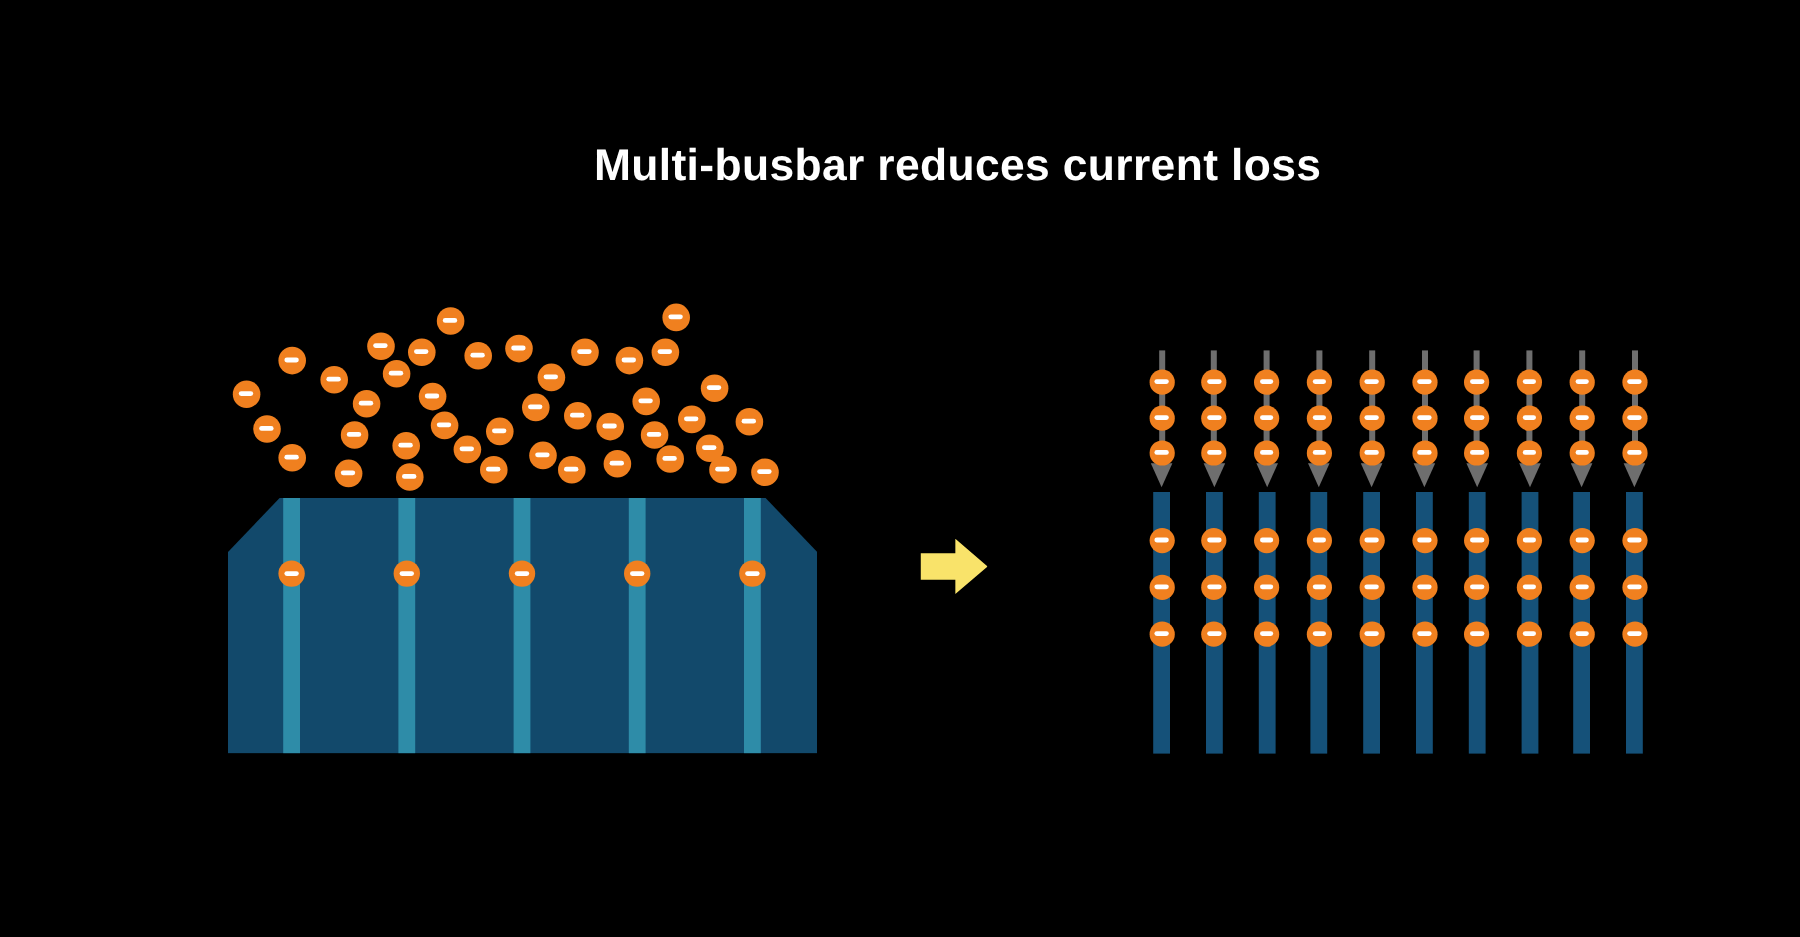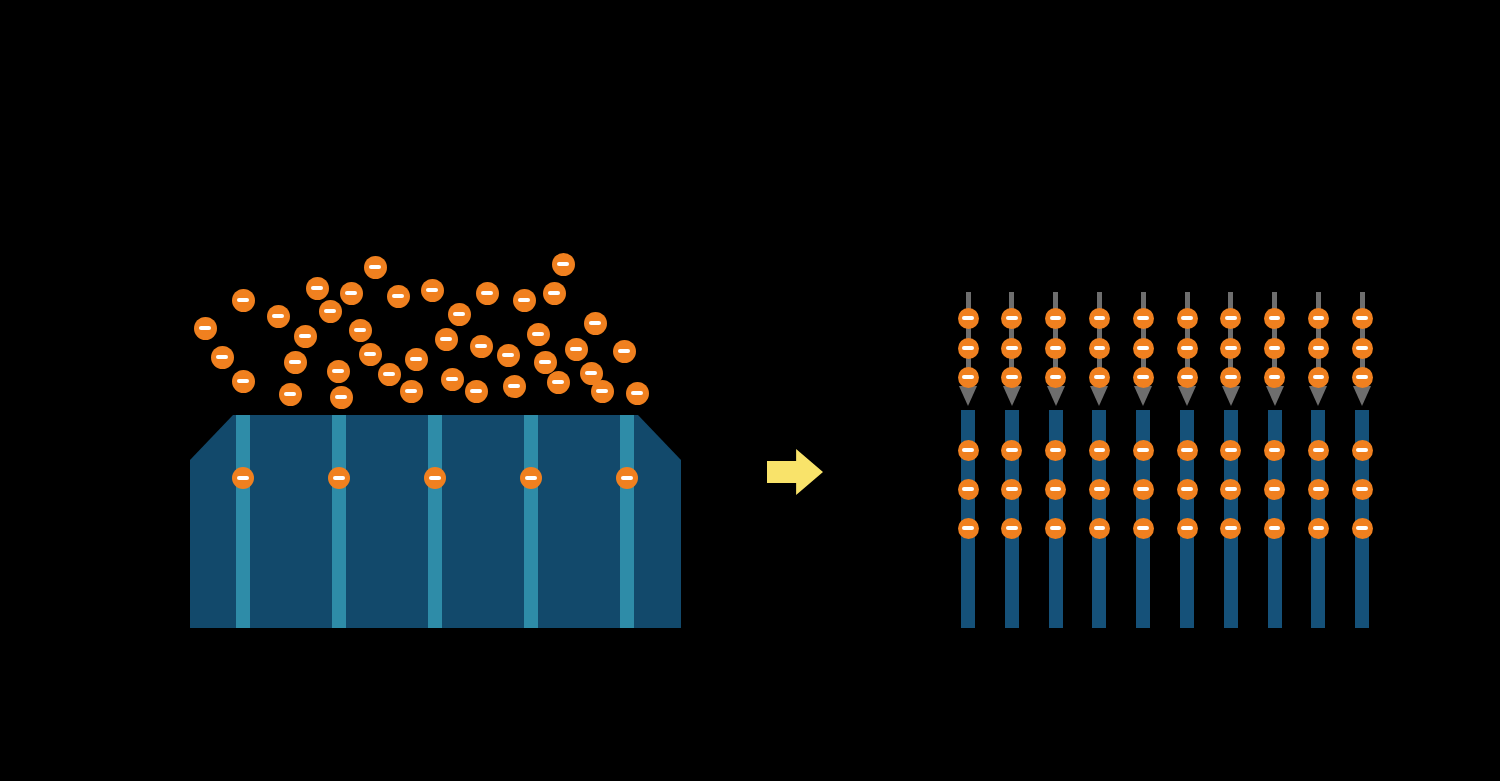--- a/index.html
+++ b/index.html
@@ -40,20 +40,21 @@
     border-left:9px solid transparent;border-right:9px solid transparent;
     border-top:20px solid var(--flow-arrow-gray,#6E6E6E);
   }
   .vbar{position:absolute;top:410px;width:14px;height:218px;background:var(--bar-blue,#155179);}
 </style>
 </head>
 <body>
 
 <div class="canvas">
 
+  <h1 class="title">Multi-busbar reduces current loss</h1>
 
   <div class="cell-left">
       <div class="stripe" style="left: 46px;"></div>
       <div class="stripe" style="left: 142px;"></div>
       <div class="stripe" style="left: 238px;"></div>
       <div class="stripe" style="left: 334px;"></div>
       <div class="stripe" style="left: 430px;"></div>
     </div>
   <div class="layer" id="left-layer">
       <div class="electron" style="width: 23px; height: 23px; left: 363.5px; top: 255.5px;"></div>

